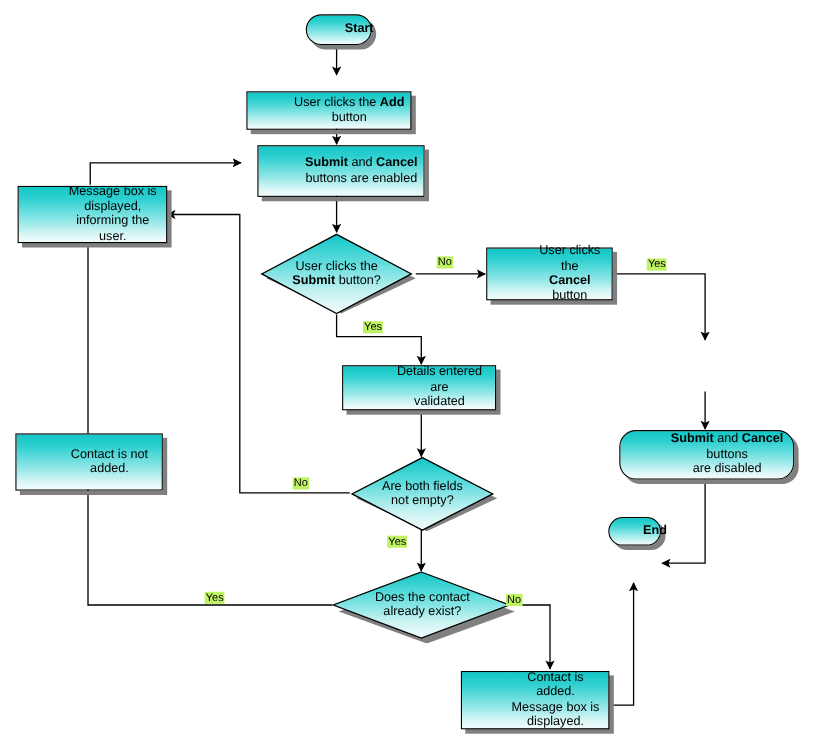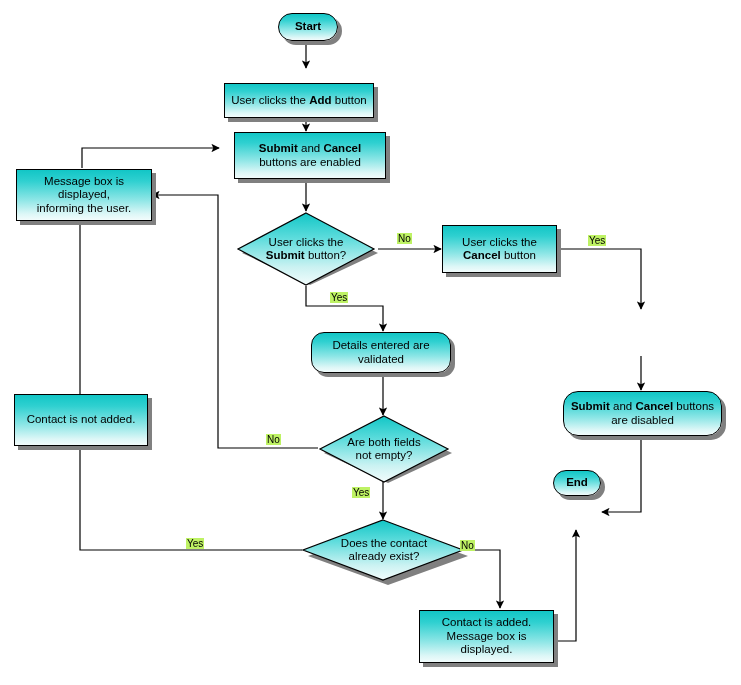--- a/index.html
+++ b/index.html
@@ -3,21 +3,21 @@
 <meta charset="utf-8">
 <style>
   html,body{margin:0;padding:0;background:#ffffff;}
   body{font-family:"Liberation Sans",sans-serif;}
   #canvas{position:relative;width:741px;height:685px;background:#ffffff;overflow:hidden;}
   #edges{position:absolute;left:0;top:0;width:741px;height:685px;}
 
   .node{position:absolute;box-sizing:border-box;display:flex;align-items:center;
         justify-content:center;text-align:center;color:#000000;
         font-size:11.5px;line-height:13.5px;z-index:3;}
-  .node .lbl{padding:0 4px;width:100%;}
+  .node .lbl{padding:0 4px;width:100%;margin-left:37px;}
 
   
   .proc{border:1px solid #000000;
         background:linear-gradient(to bottom,#12c6c6 0%,#2fd0d0 22%,#8ee6e6 60%,#ddf7f7 88%,#f2fcfc 100%);
         box-shadow:4px 4px 0 0 #808080;}
   .term{border:1px solid #000000;border-radius:14px;
         background:linear-gradient(to bottom,#12c6c6 0%,#35d2d2 25%,#92e8e8 62%,#dcf7f7 90%,#f0fbfb 100%);
         box-shadow:4px 4px 0 0 #808080;font-weight:bold;}
 
   
@@ -115,21 +115,21 @@
 
   <div class="node proc" style="left:442px;top:225px;width:115px;height:48px;">
     <span class="lbl">User clicks the<br><b>Cancel</b> button</span>
   </div>
 
 
   <div class="node proc" style="left:563px;top:391px;width:159px;height:45px;border-radius:15px;">
     <span class="lbl"><b>Submit</b> and <b>Cancel</b> buttons<br>are disabled</span>
   </div>
 
-  <div class="node proc" style="left:311px;top:332px;width:140px;height:41px;border-radius:13px;">
+  <div class="node proc" style="left:311px;top:332px;width:140px;height:41px;">
     <span class="lbl">Details entered are<br>validated</span>
   </div>
 
   <div class="node proc" style="left:14px;top:394px;width:134px;height:52px;">
     <span class="lbl">Contact is not added.</span>
   </div>
 
   <div class="dia" style="left:316px;top:415px;width:136px;height:68px;">
     <svg class="shape" viewBox="0 0 136 68" xmlns="http://www.w3.org/2000/svg">
       <defs>

